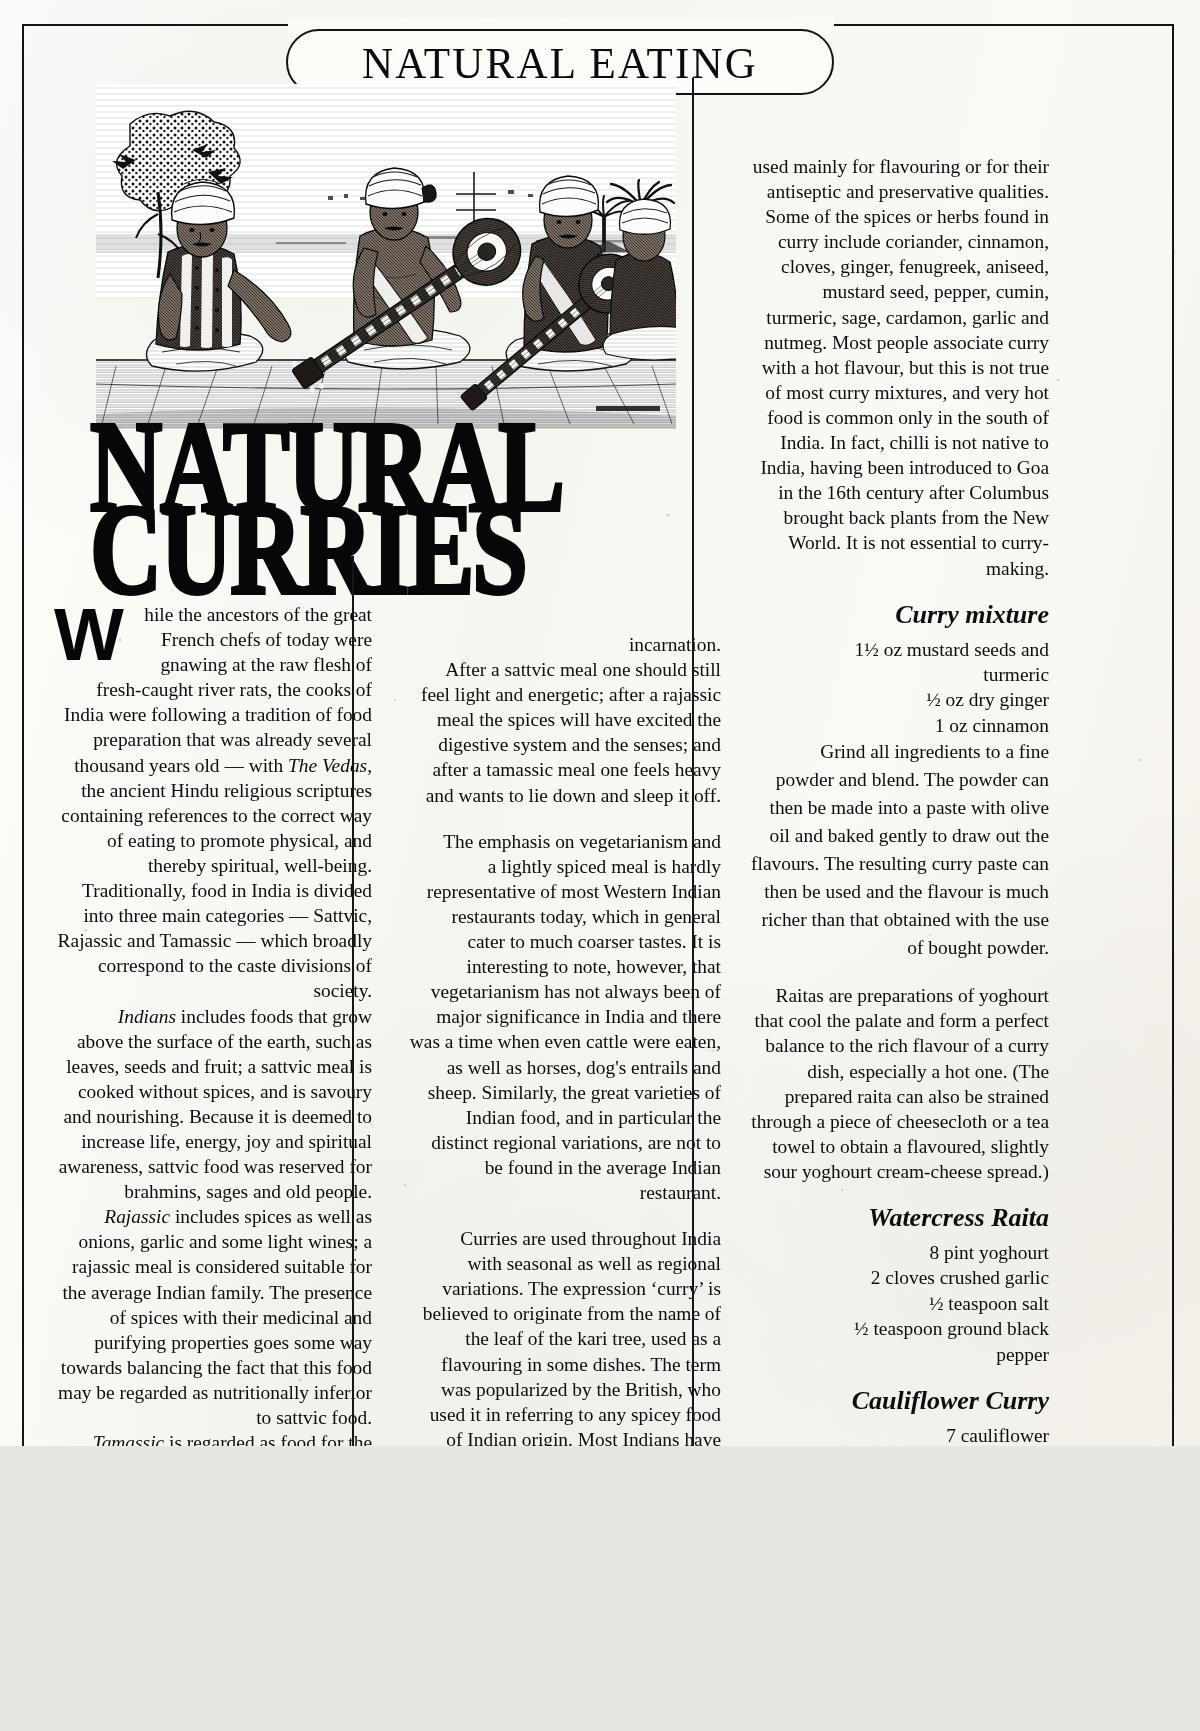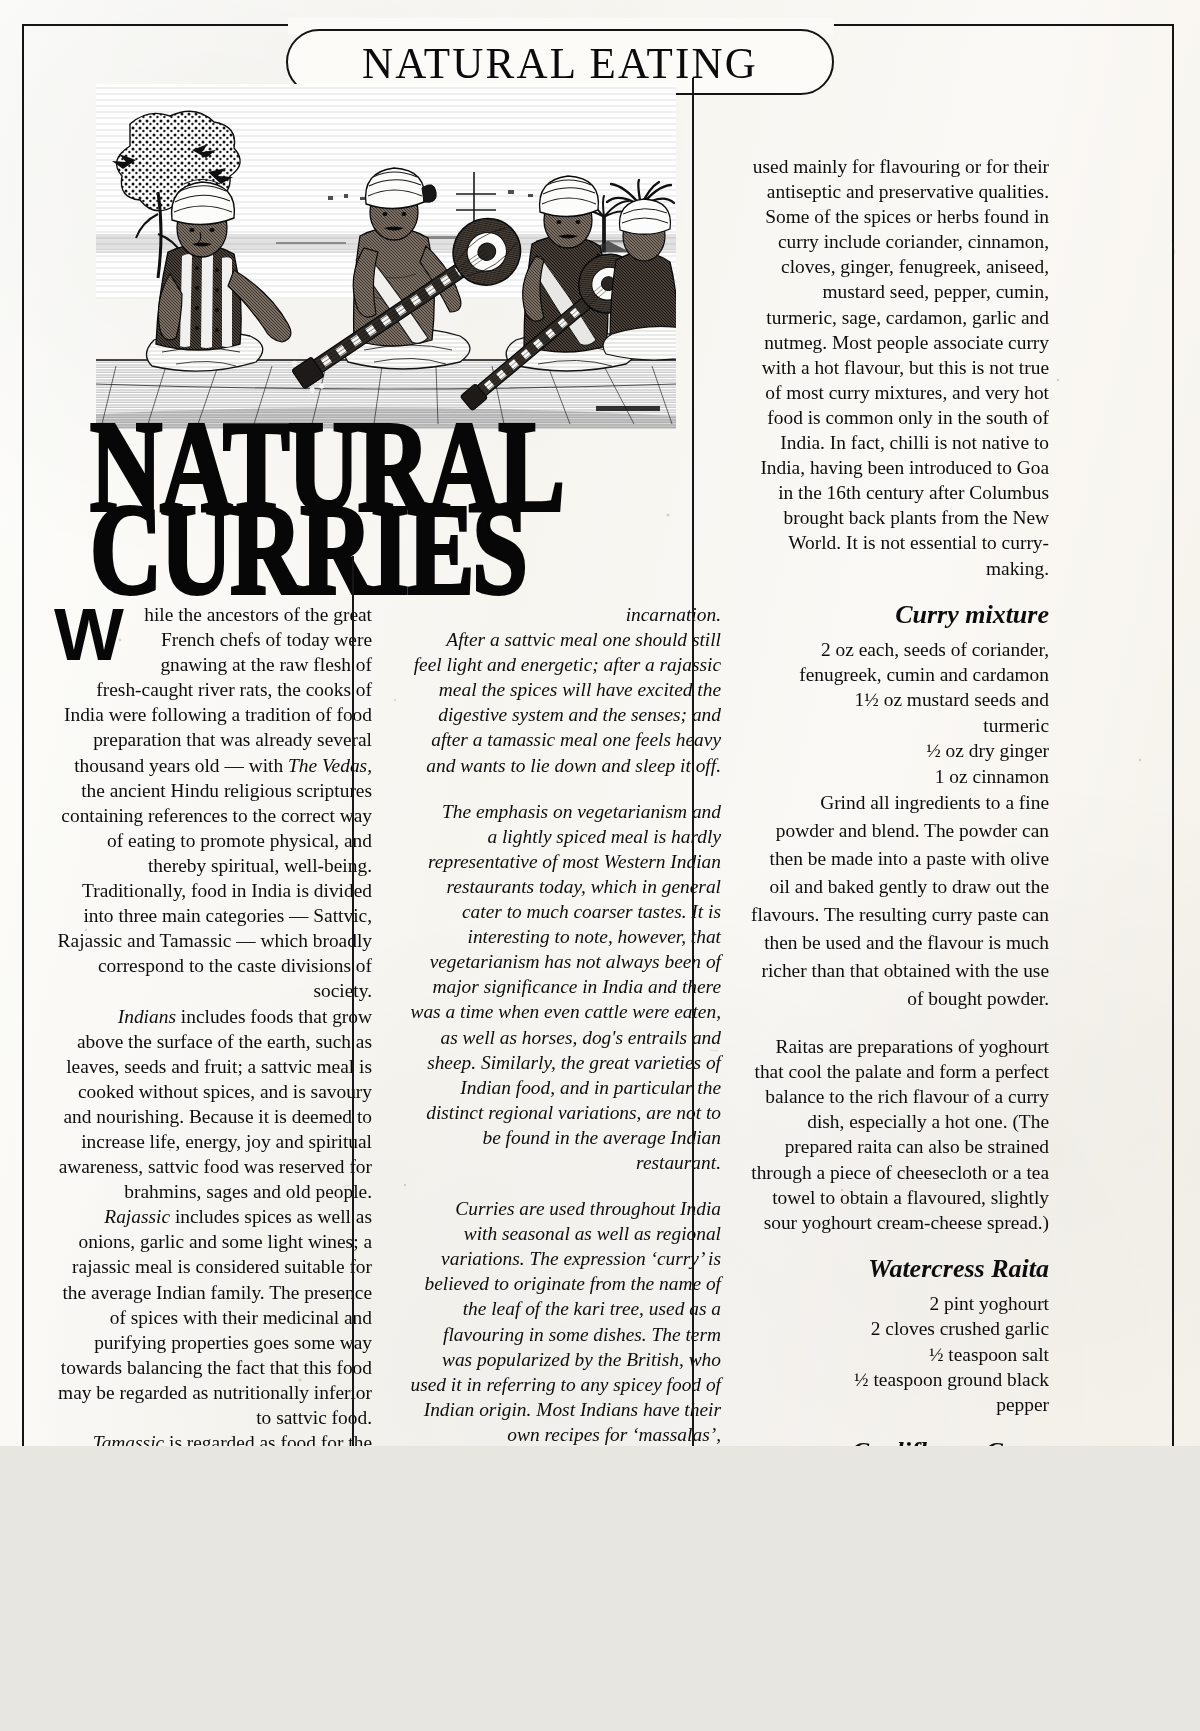--- a/index.html
+++ b/index.html
@@ -135,21 +135,21 @@
   
   .col {
     position: absolute;
     z-index: 13;
     font-size: 19.4px;
     line-height: 25.1px;
     text-align: right;
     color: #0d0d0d;
   }
   #col-left   { left: 20px;  top: 556px;  width: 318px; }
-  #col-mid    { left: 375px; top: 556px;  width: 312px; font-style: italic; }
+  #col-mid    { left: 375px; top: 586px;  width: 312px; }
   #col-right  { left: 715px; top: 108px;  width: 300px; }
 
   .col p { margin: 0; text-indent: 22px; }
   .col p.noindent { text-indent: 0; }
   .col p.gap { margin-top: 21px; }
   .col i, .col em { font-style: italic; }
 
   
   .dropcap {
     float: left;
@@ -516,32 +516,31 @@
       <p>After a sattvic meal one should still feel light and energetic; after a rajassic meal the spices will have excited the digestive system and the senses; and after a tamassic meal one feels heavy and wants to lie down and sleep it off.</p>
       <p class="gap">The emphasis on vegetarianism and a lightly spiced meal is hardly representative of most Western Indian restaurants today, which in general cater to much coarser tastes. It is interesting to note, however, that vegetarianism has not always been of major significance in India and there was a time when even cattle were eaten, as well as horses, dog's entrails and sheep. Similarly, the great varieties of Indian food, and in particular the distinct regional variations, are not to be found in the average Indian restaurant.</p>
       <p class="gap">Curries are used throughout India with seasonal as well as regional variations. The expression ‘curry’ is believed to originate from the name of the leaf of the kari tree, used as a flavouring in some dishes. The term was popularized by the British, who used it in referring to any spicey food of Indian origin. Most Indians have their own recipes for ‘massalas’, combinations of different spices, usually freshly ground before use. A wide variety of spices can be blended into curries and many of them have medicinal or digestion-aiding properties, that were the original reasons for their use. Others are</p>
     </div>
 
     <div class="col" id="col-right">
       <p class="noindent">used mainly for flavouring or for their antiseptic and preservative qualities. Some of the spices or herbs found in curry include coriander, cinnamon, cloves, ginger, fenugreek, aniseed, mustard seed, pepper, cumin, turmeric, sage, cardamon, garlic and nutmeg. Most people associate curry with a hot flavour, but this is not true of most curry mixtures, and very hot food is common only in the south of India. In fact, chilli is not native to India, having been introduced to Goa in the 16th century after Columbus brought back plants from the New World. It is not essential to curry-making.</p>
 
       <div>
         <div class="recipe-head">Curry mixture</div>
-        <p class="ing">2 oz each, seeds of coriander, fenugreek, cumin and cardamon</p>
         <p class="ing">1½ oz mustard seeds and turmeric</p>
         <p class="ing">½ oz dry ginger</p>
         <p class="ing">1 oz cinnamon</p>
         <p class="method">Grind all ingredients to a fine powder and blend. The powder can then be made into a paste with olive oil and baked gently to draw out the flavours. The resulting curry paste can then be used and the flavour is much richer than that obtained with the use of bought powder.</p>
       </div>
 
       <p class="gap">Raitas are preparations of yoghourt that cool the palate and form a perfect balance to the rich flavour of a curry dish, especially a hot one. (The prepared raita can also be strained through a piece of cheesecloth or a tea towel to obtain a flavoured, slightly sour yoghourt cream-cheese spread.)</p>
 
       <div>
         <div class="recipe-head">Watercress Raita</div>
-        <p class="ing">2 pint yoghourt</p>
+        <p class="ing">8 pint yoghourt</p>
         <p class="ing">2 cloves crushed garlic</p>
         <p class="ing">½ teaspoon salt</p>
         <p class="ing">½ teaspoon ground black pepper</p>
       </div>
 
       <div>
         <div class="recipe-head">Cauliflower Curry</div>
         <p class="ing">7 cauliflower</p>
         <p class="ing">4 cloves garlic</p>
       </div>

